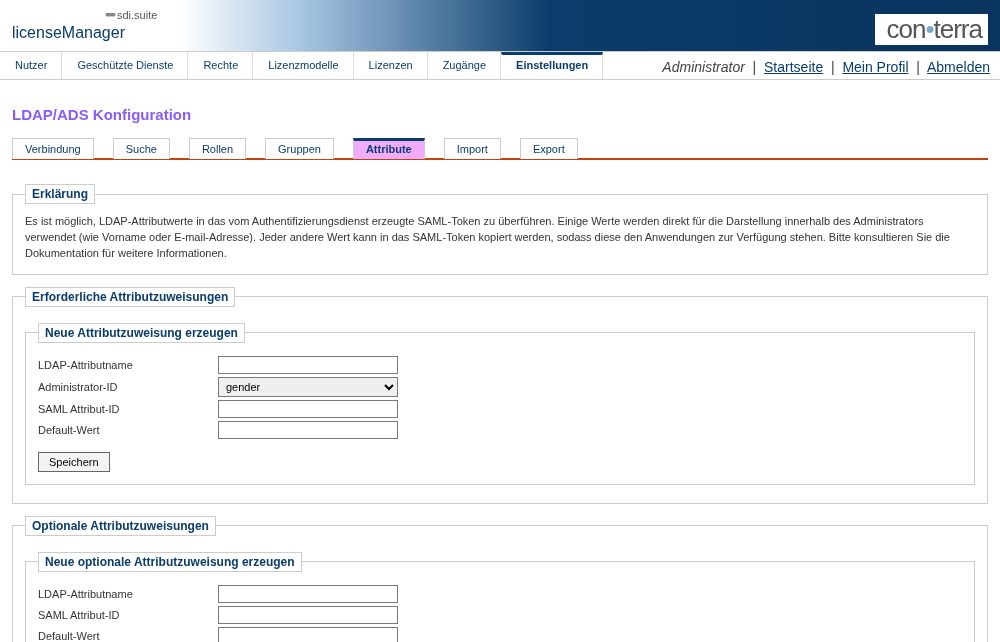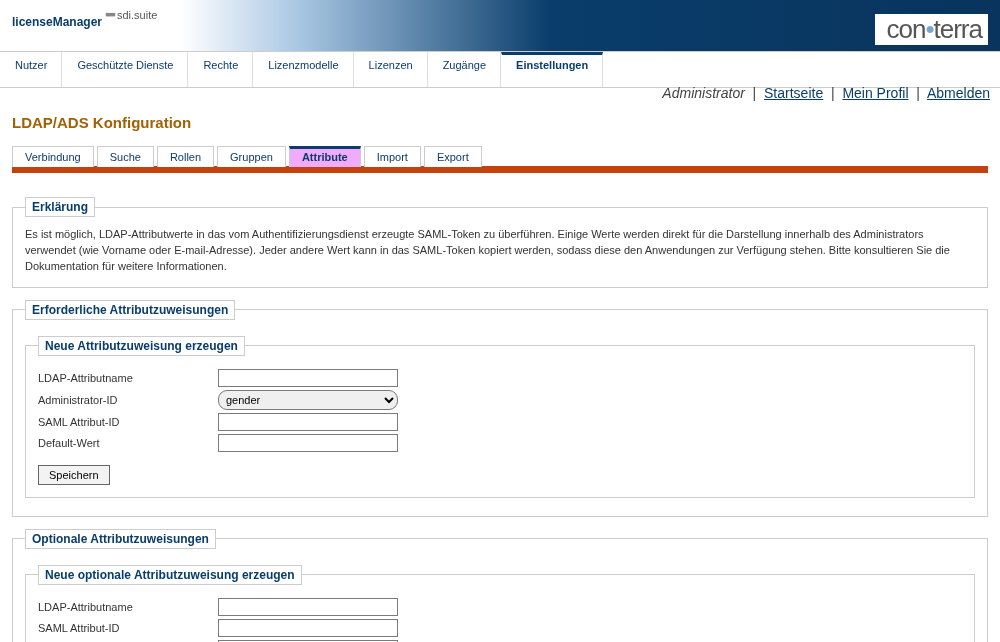--- a/index.html
+++ b/index.html
@@ -20,44 +20,44 @@
     .suite-text {
       position: absolute;
       top: 6px;
       left: 105px;
       font-size: 11px;
       color: #555;
     }
     .suite-dots { letter-spacing: -2px; font-size: 14px; color: #888; }
     .app-title {
       position: absolute;
-      top: 15px;
+      top: 24px;
       left: 12px;
-      font-size: 12px;
-      font-weight: bold;
+      font-size: 16px;
+      font-weight: normal;
       color: #0a3d6b;
     }
     .brand {
       position: absolute;
       right: 12px;
       top: 14px;
       font-size: 26px;
       color: #555;
       font-family: Arial, sans-serif;
       letter-spacing: -1px;
       background: #fff;
       padding: 0 6px 0 12px;
     }
     .brand .dot { color: #7aa8cc; }
     
     .topnav {
       display: flex;
       align-items: stretch;
       border-bottom: 1px solid #ccc;
-      height: 36px;
+      height: 28px;
       background: #fff;
       position: relative;
     }
     .topnav .tab {
       padding: 7px 14px 0 14px;
       font-size: 11px;
       color: #0a3d6b;
       border-right: 1px solid #ddd;
       border-left: 1px solid #fff;
       cursor: pointer;
@@ -69,41 +69,40 @@
       border-top: 3px solid #0a3d6b;
       padding-top: 4px;
       background: #fff;
     }
     .topnav .spacer { flex: 1; }
     .topnav .user-area {
       padding: 7px 10px 0 10px;
       font-size: 14px;
       color: #444;
       white-space: nowrap;
-      margin-top: 26px;
     }
     .topnav .user-area a {
       color: #0a3d6b;
       text-decoration: underline;
       cursor: pointer;
     }
     .topnav .user-area em { font-style: italic; }
     
     .page-title {
-      color: #a16207;
+      color: #8b5cf6;
       font-size: 15px;
       font-weight: bold;
       margin: 26px 0 14px 12px;
     }
     
     .subtabs {
       display: flex;
-      border-bottom: 7px solid #c2410c;
+      border-bottom: 2px solid #c2410c;
       margin: 0 12px;
-      gap: 3px;
+      gap: 19px;
     }
     .subtabs .stab {
       padding: 4px 12px;
       font-size: 11px;
       color: #0a3d6b;
       border: 1px solid #ccc;
       border-bottom: none;
       background: #fff;
       cursor: pointer;
       position: relative;
@@ -153,21 +152,20 @@
     }
     .finput {
       width: 180px;
       height: 18px;
       border: 1px solid #7a7a7a;
       font-size: 11px;
       padding: 0 3px;
     }
     select.finput {
       height: 20px;
-      border-radius: 9px;
     }
     .btn {
       margin-top: 10px;
       border: 1px solid #666;
       background: #f3f3f3;
       padding: 3px 10px;
       font-size: 11px;
       cursor: pointer;
     }
   </style>

